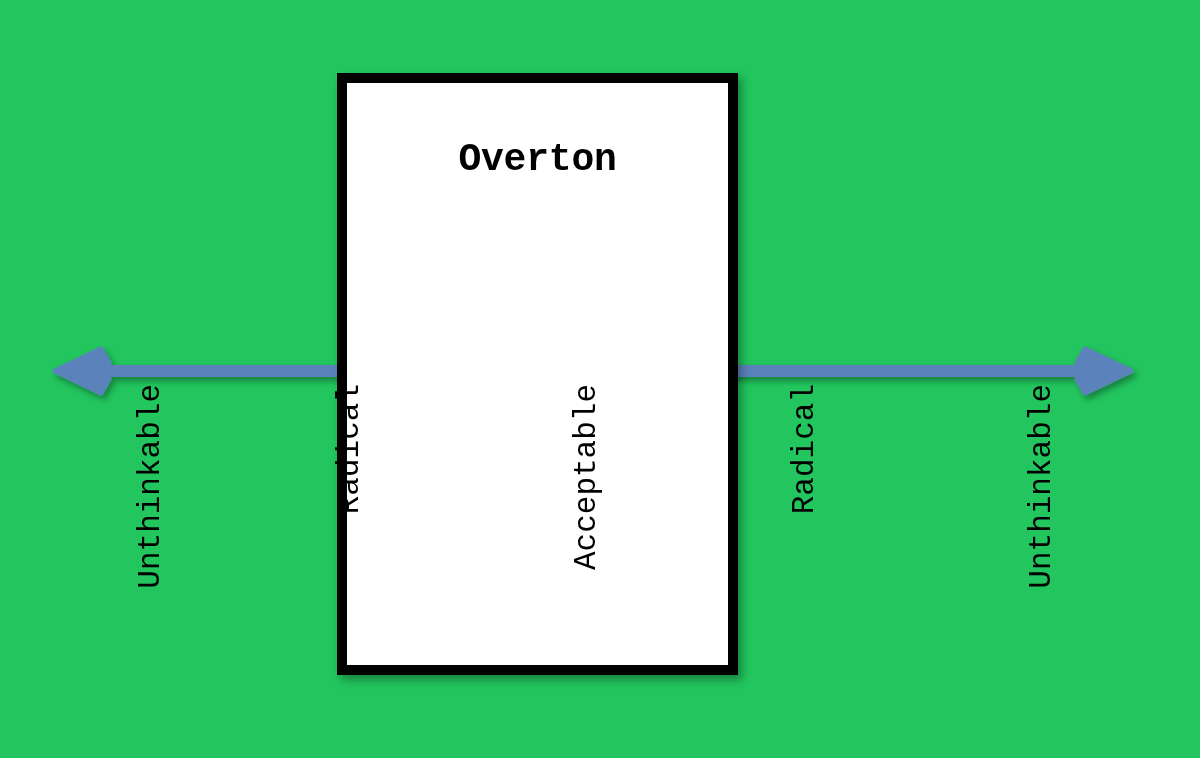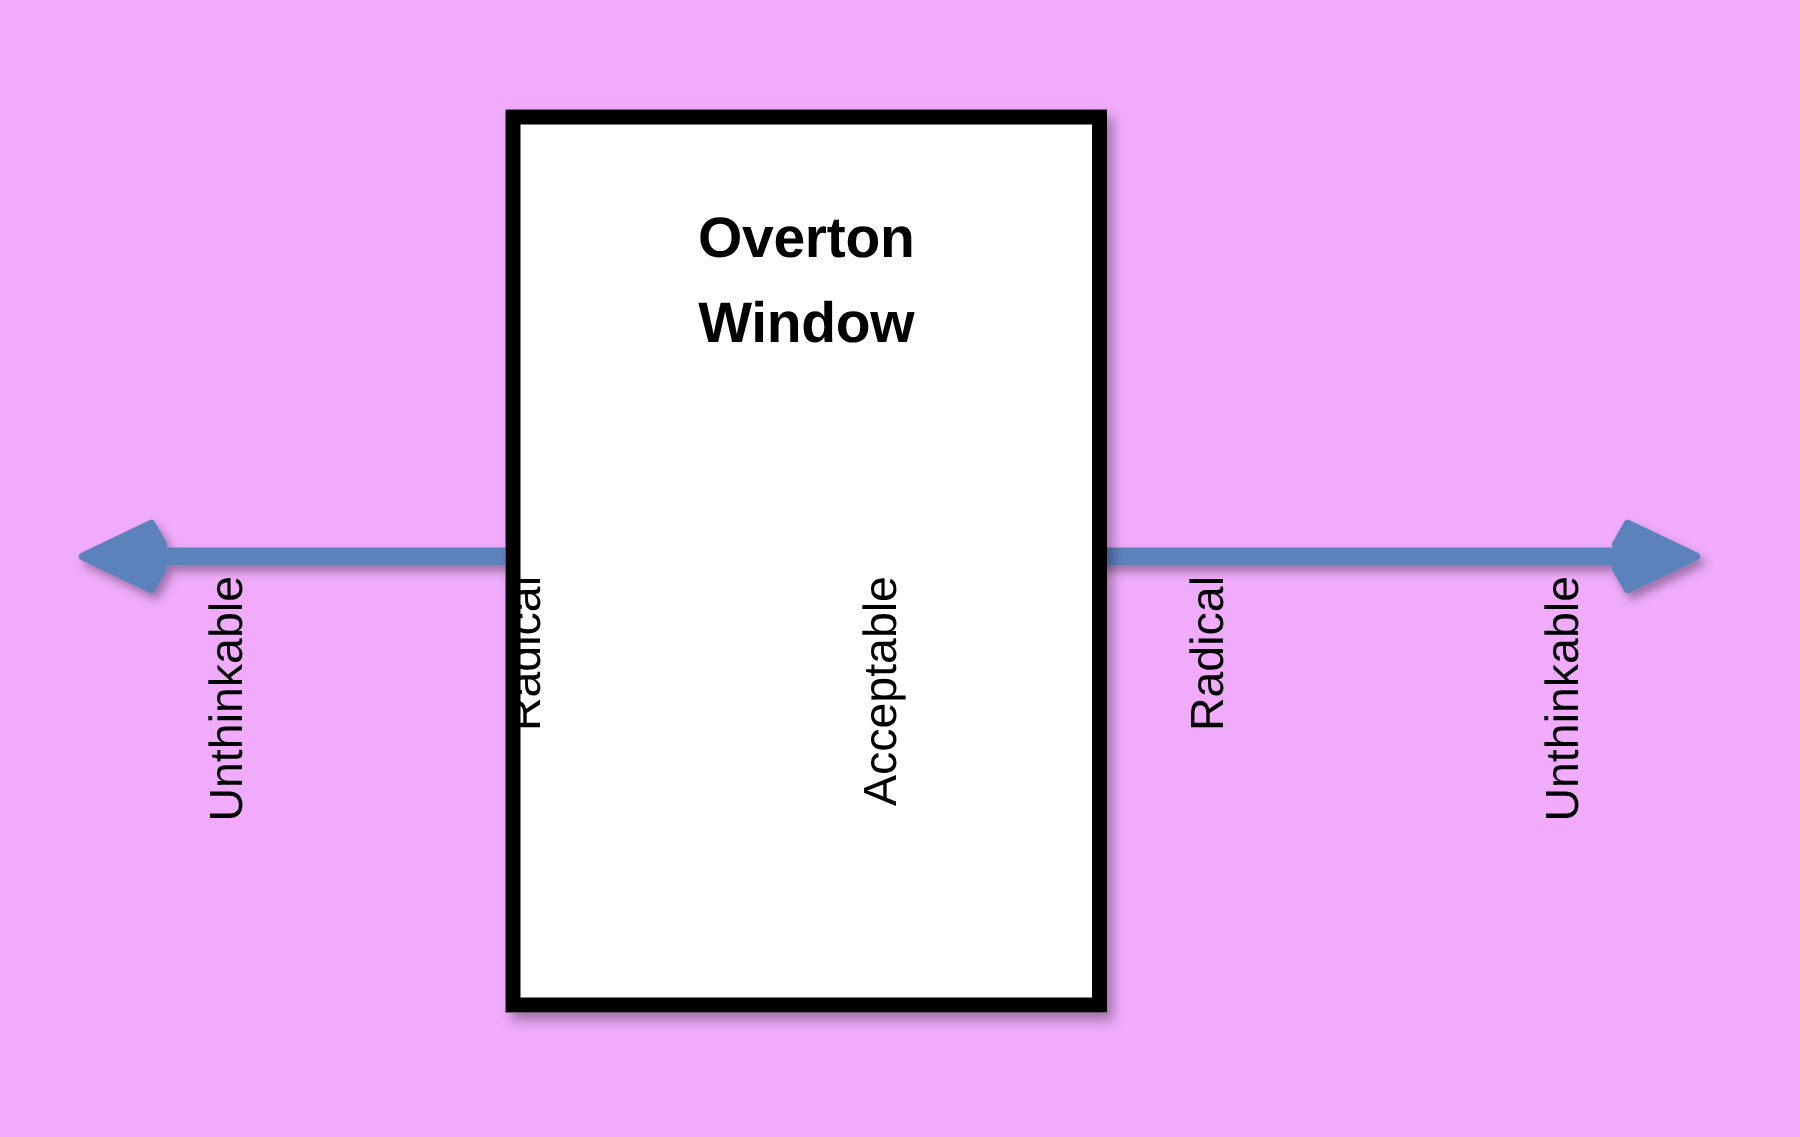--- a/index.html
+++ b/index.html
@@ -79,21 +79,21 @@
 
   #label-unthinkable-left  { left: 135px; }
   #label-radical-left      { left: 334px; }
   #label-acceptable        { left: 571px; }
   #label-radical-right     { left: 789px; }
   #label-unthinkable-right { left: 1026px; }
 </style>
 </head>
 <body>
 
-<div id="canvas" style="background: #f0abfc;">
+<div id="canvas" style="background: #22c55e; font-family: Liberation Mono, monospace;">
 
   <div id="spectrum-arrow">
     <svg width="1090" height="56" viewBox="0 0 1090 56" xmlns="http://www.w3.org/2000/svg">
       <defs>
         <filter id="arrowshadow" x="-20%" y="-60%" width="150%" height="260%">
           <feDropShadow dx="3" dy="4" stdDeviation="3.2" flood-color="#000000" flood-opacity="0.34"></feDropShadow>
         </filter>
       </defs>
       <g filter="url(#arrowshadow)">
 
@@ -102,21 +102,20 @@
         <path d="M 7 27 L 53 5 L 61 19 L 36 27 L 61 35 L 53 49 Z" fill="#5B82BC" stroke="#5B82BC" stroke-width="5" stroke-linejoin="round"></path>
 
         <path d="M 1083 27 L 1037 5 L 1029 19 L 1054 27 L 1029 35 L 1037 49 Z" fill="#5B82BC" stroke="#5B82BC" stroke-width="5" stroke-linejoin="round"></path>
       </g>
     </svg>
   </div>
 
   <div id="overton-box" style="border-color: rgb(0, 0, 0); background: rgb(255, 255, 255); border-width: 10px;">
     <div id="overton-title">
       <span class="tline">Overton</span>
-      <span class="tline">Window</span>
     </div>
   </div>
 
   <div class="axis-label" id="label-unthinkable-left">Unthinkable</div>
 
   <div class="axis-label" id="label-radical-left">Radical</div>
 
   <div class="axis-label over-box" id="label-acceptable">Acceptable</div>
 
   <div class="axis-label" id="label-radical-right">Radical</div>

